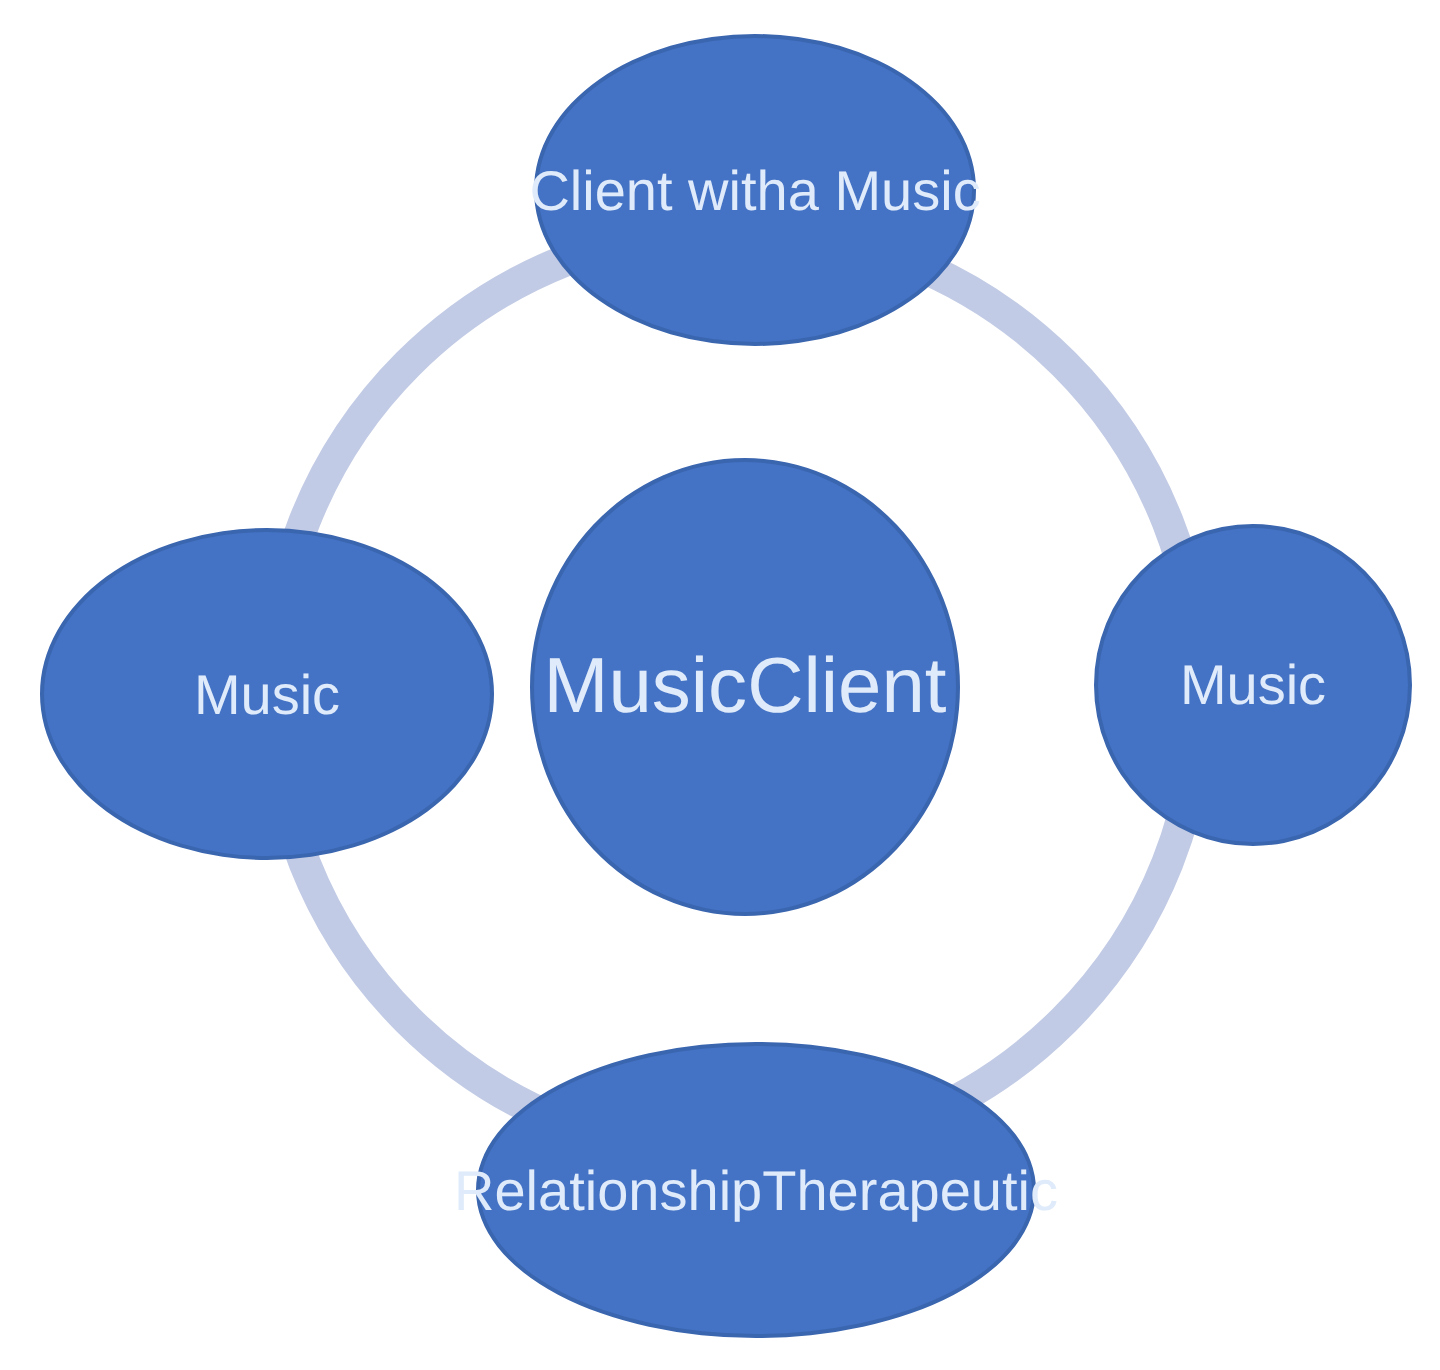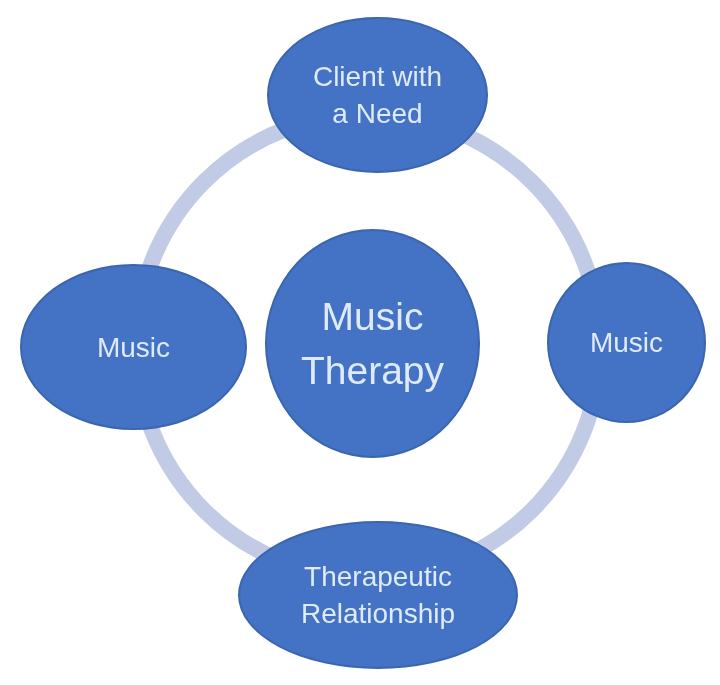--- a/index.html
+++ b/index.html
@@ -28,21 +28,21 @@
     z-index: 1;
   }
   .node {
     position: absolute;
     z-index: 2;
     box-sizing: border-box;
     background: var(--node-fill, #4472C4);
     border: 2px solid var(--node-border, #3A65AF);
     border-radius: 50%;
     display: flex;
-    flex-direction: column;
+    flex-direction: row;
     align-items: center;
     justify-content: center;
     text-align: center;
     color: var(--text, #DFEBFA);
   }
   .node span {
     display: block;
     white-space: nowrap;
   }
   .node.satellite {
@@ -64,34 +64,34 @@
 </style>
 </head>
 <body>
 
 <div class="canvas">
 
   <div class="ring"></div>
 
   <div class="node center-node">
     <span>Music</span>
-    <span>Therapy</span>
+    <span>Client</span>
   </div>
 
   <div class="node satellite top-node">
     <span>Client with</span>
-    <span>a Need</span>
+    <span>a Music</span>
   </div>
 
   <div class="node satellite right-node">
     <span>Music</span>
   </div>
 
   <div class="node satellite bottom-node">
+    <span>Relationship</span>
     <span>Therapeutic</span>
-    <span>Relationship</span>
   </div>
 
   <div class="node satellite left-node">
     <span>Music</span>
   </div>
 
 </div>
 
 </body></html>

